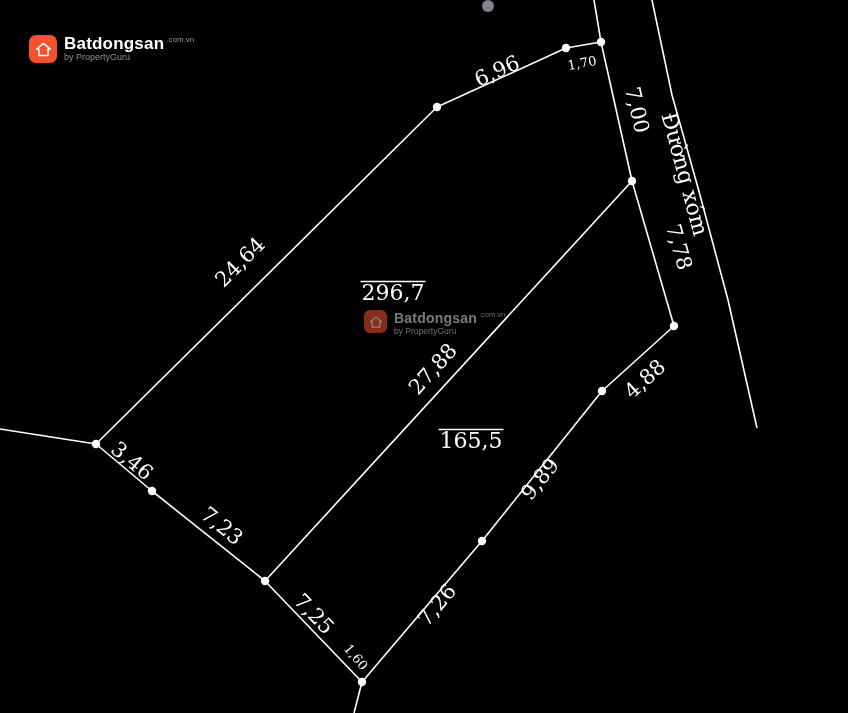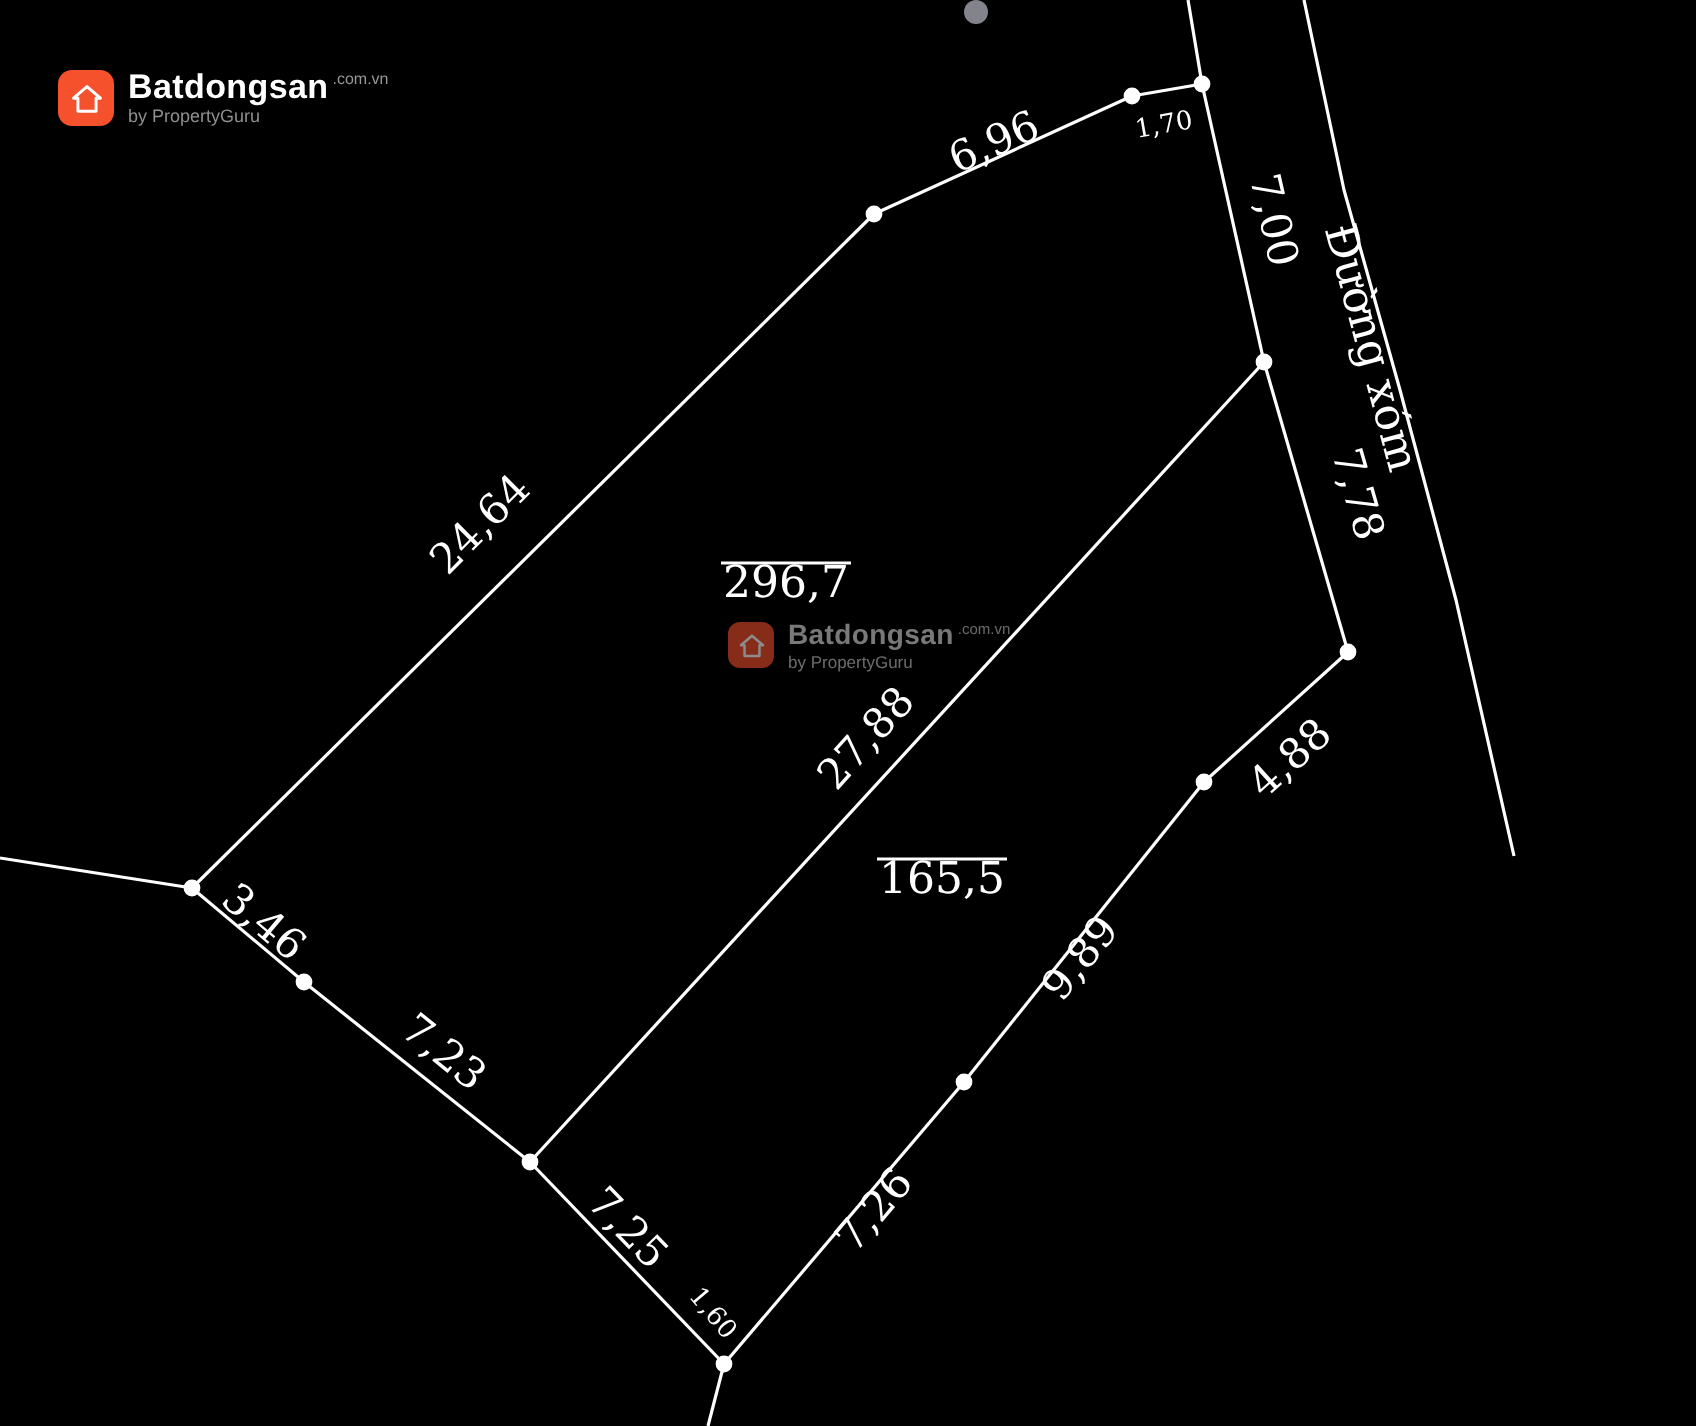--- a/index.html
+++ b/index.html
@@ -21,21 +21,21 @@
     position: absolute;
     left: 0;
     top: 0;
   }
   #diagram-svg text {
     font-family: "DejaVu Serif", "Liberation Serif", serif;
   }
   .logo {
     position: absolute;
     display: flex;
-    align-items: center;
+    align-items: flex-start;
     gap: 7px;
   }
   .logo-icon {
     display: flex;
     align-items: center;
     justify-content: center;
     background: #f4512c;
     border-radius: 7px;
     flex: 0 0 auto;
   }

